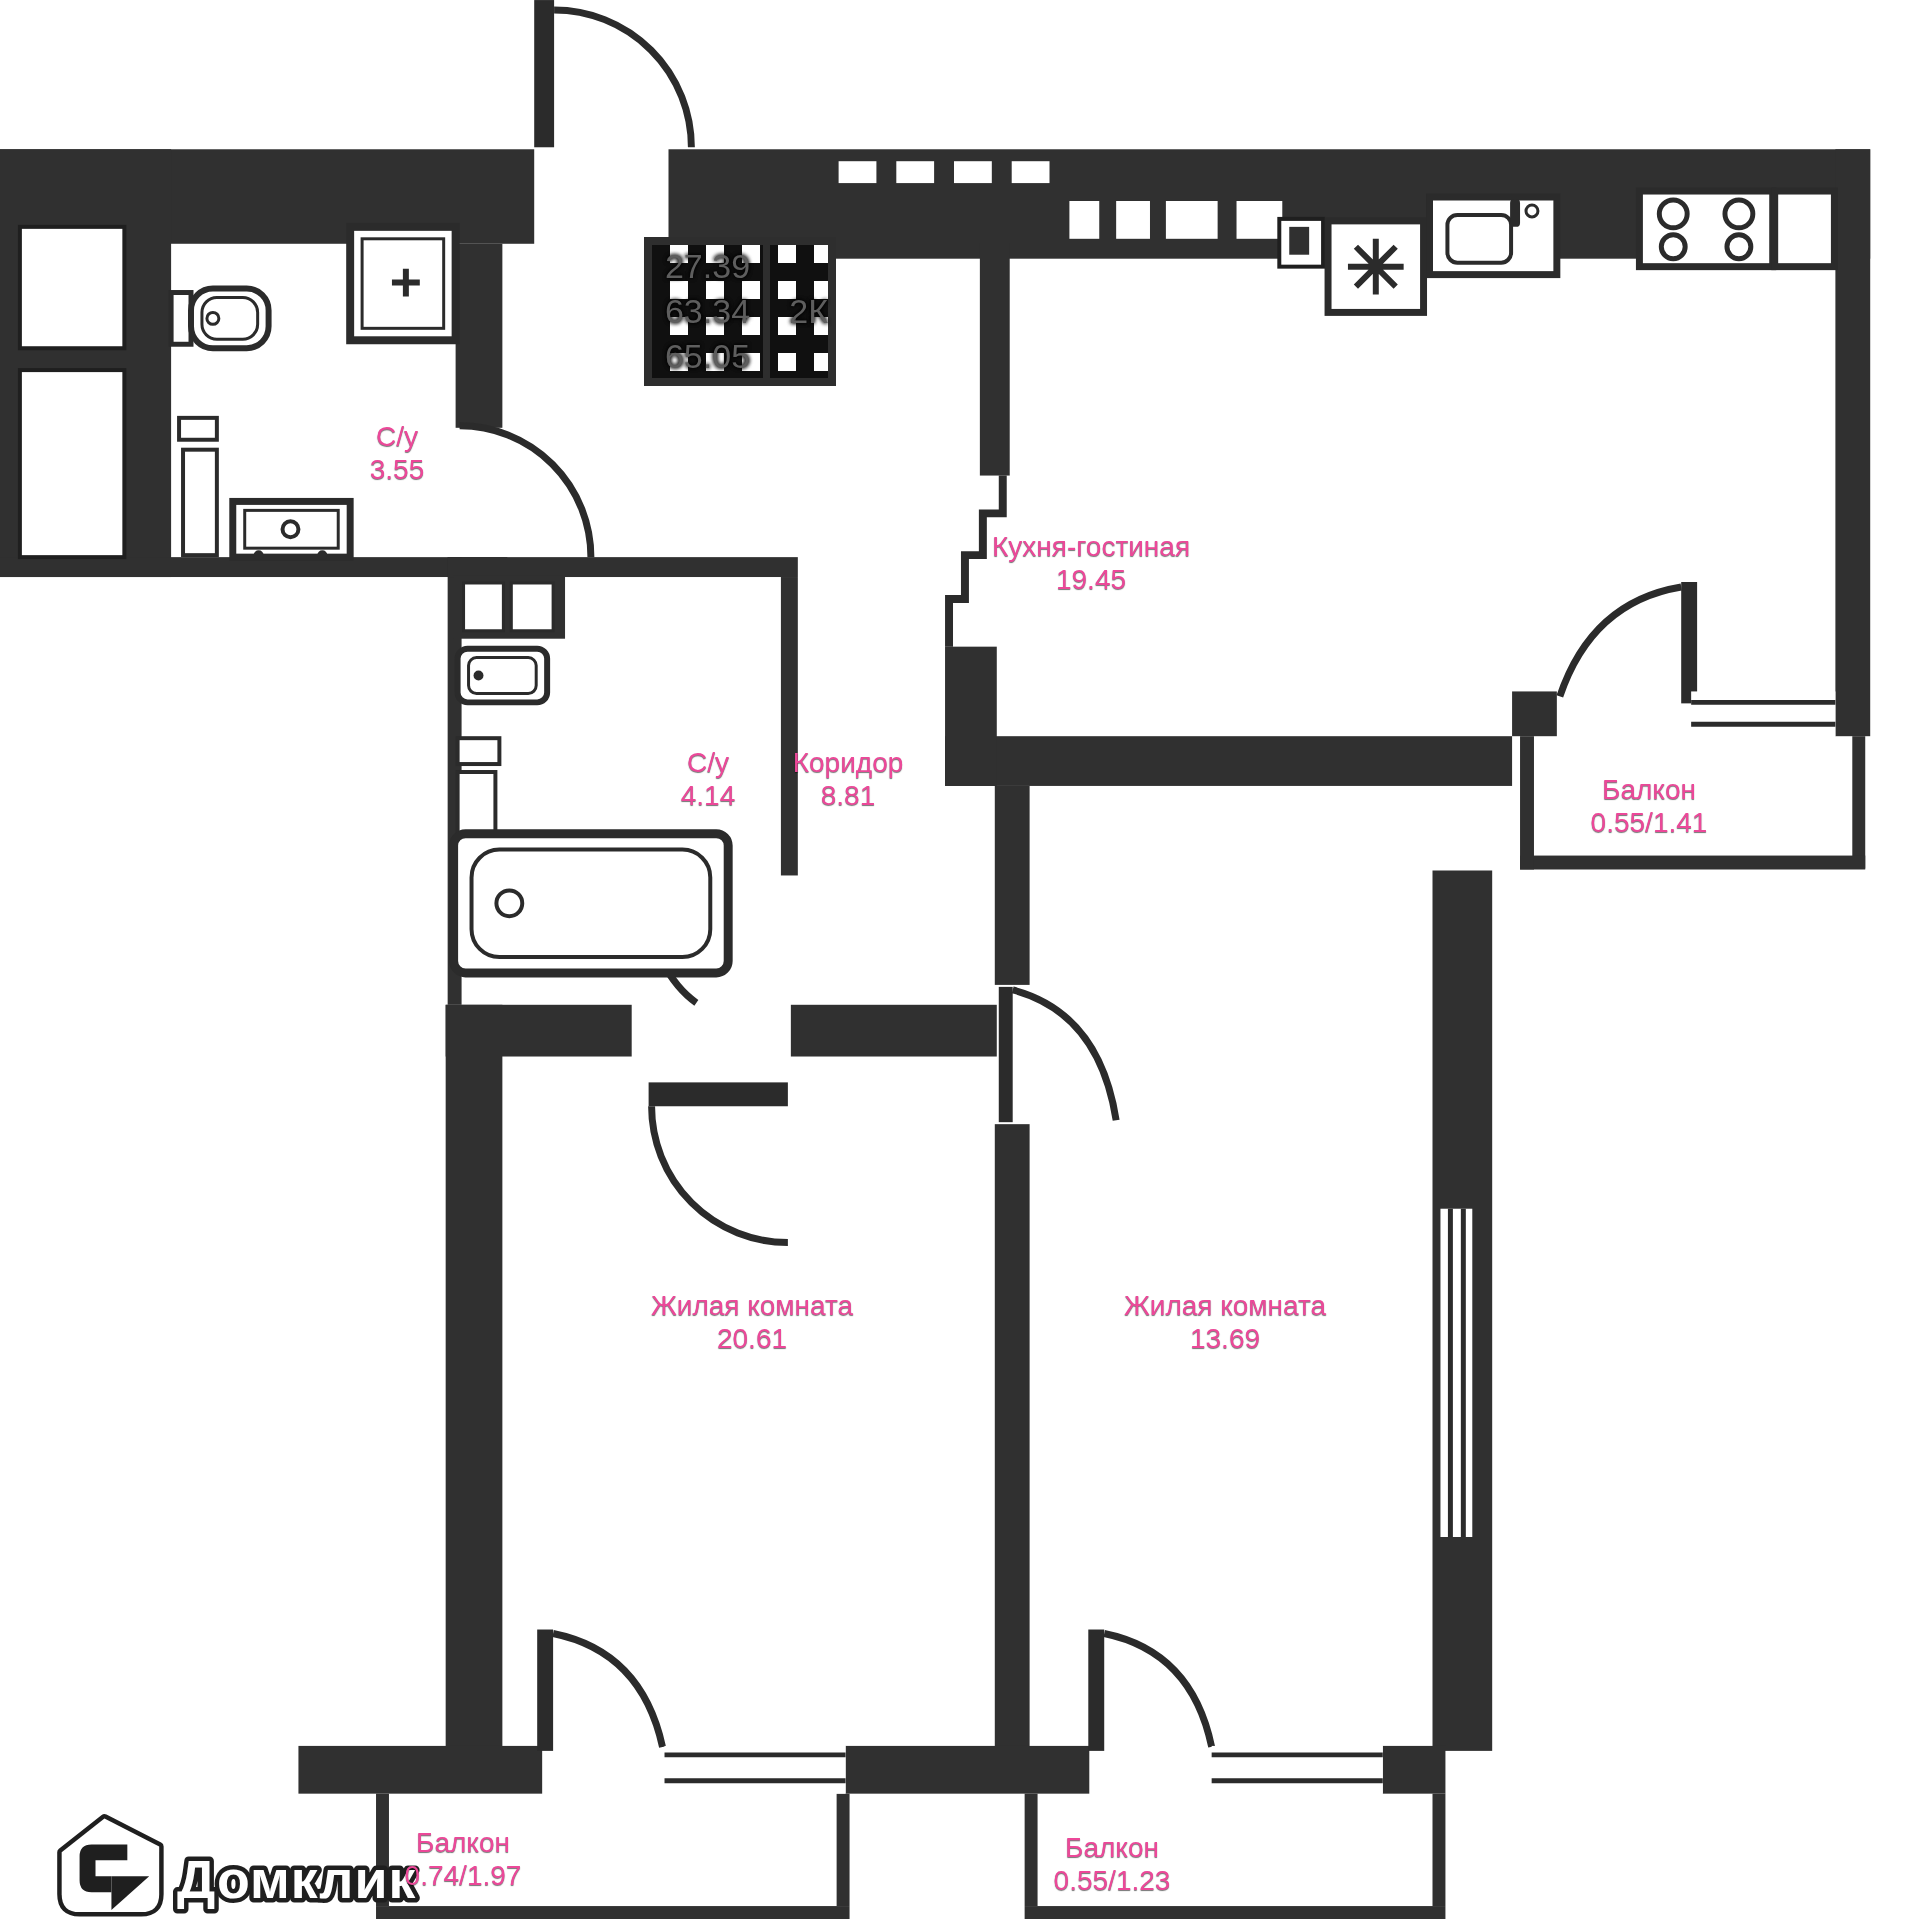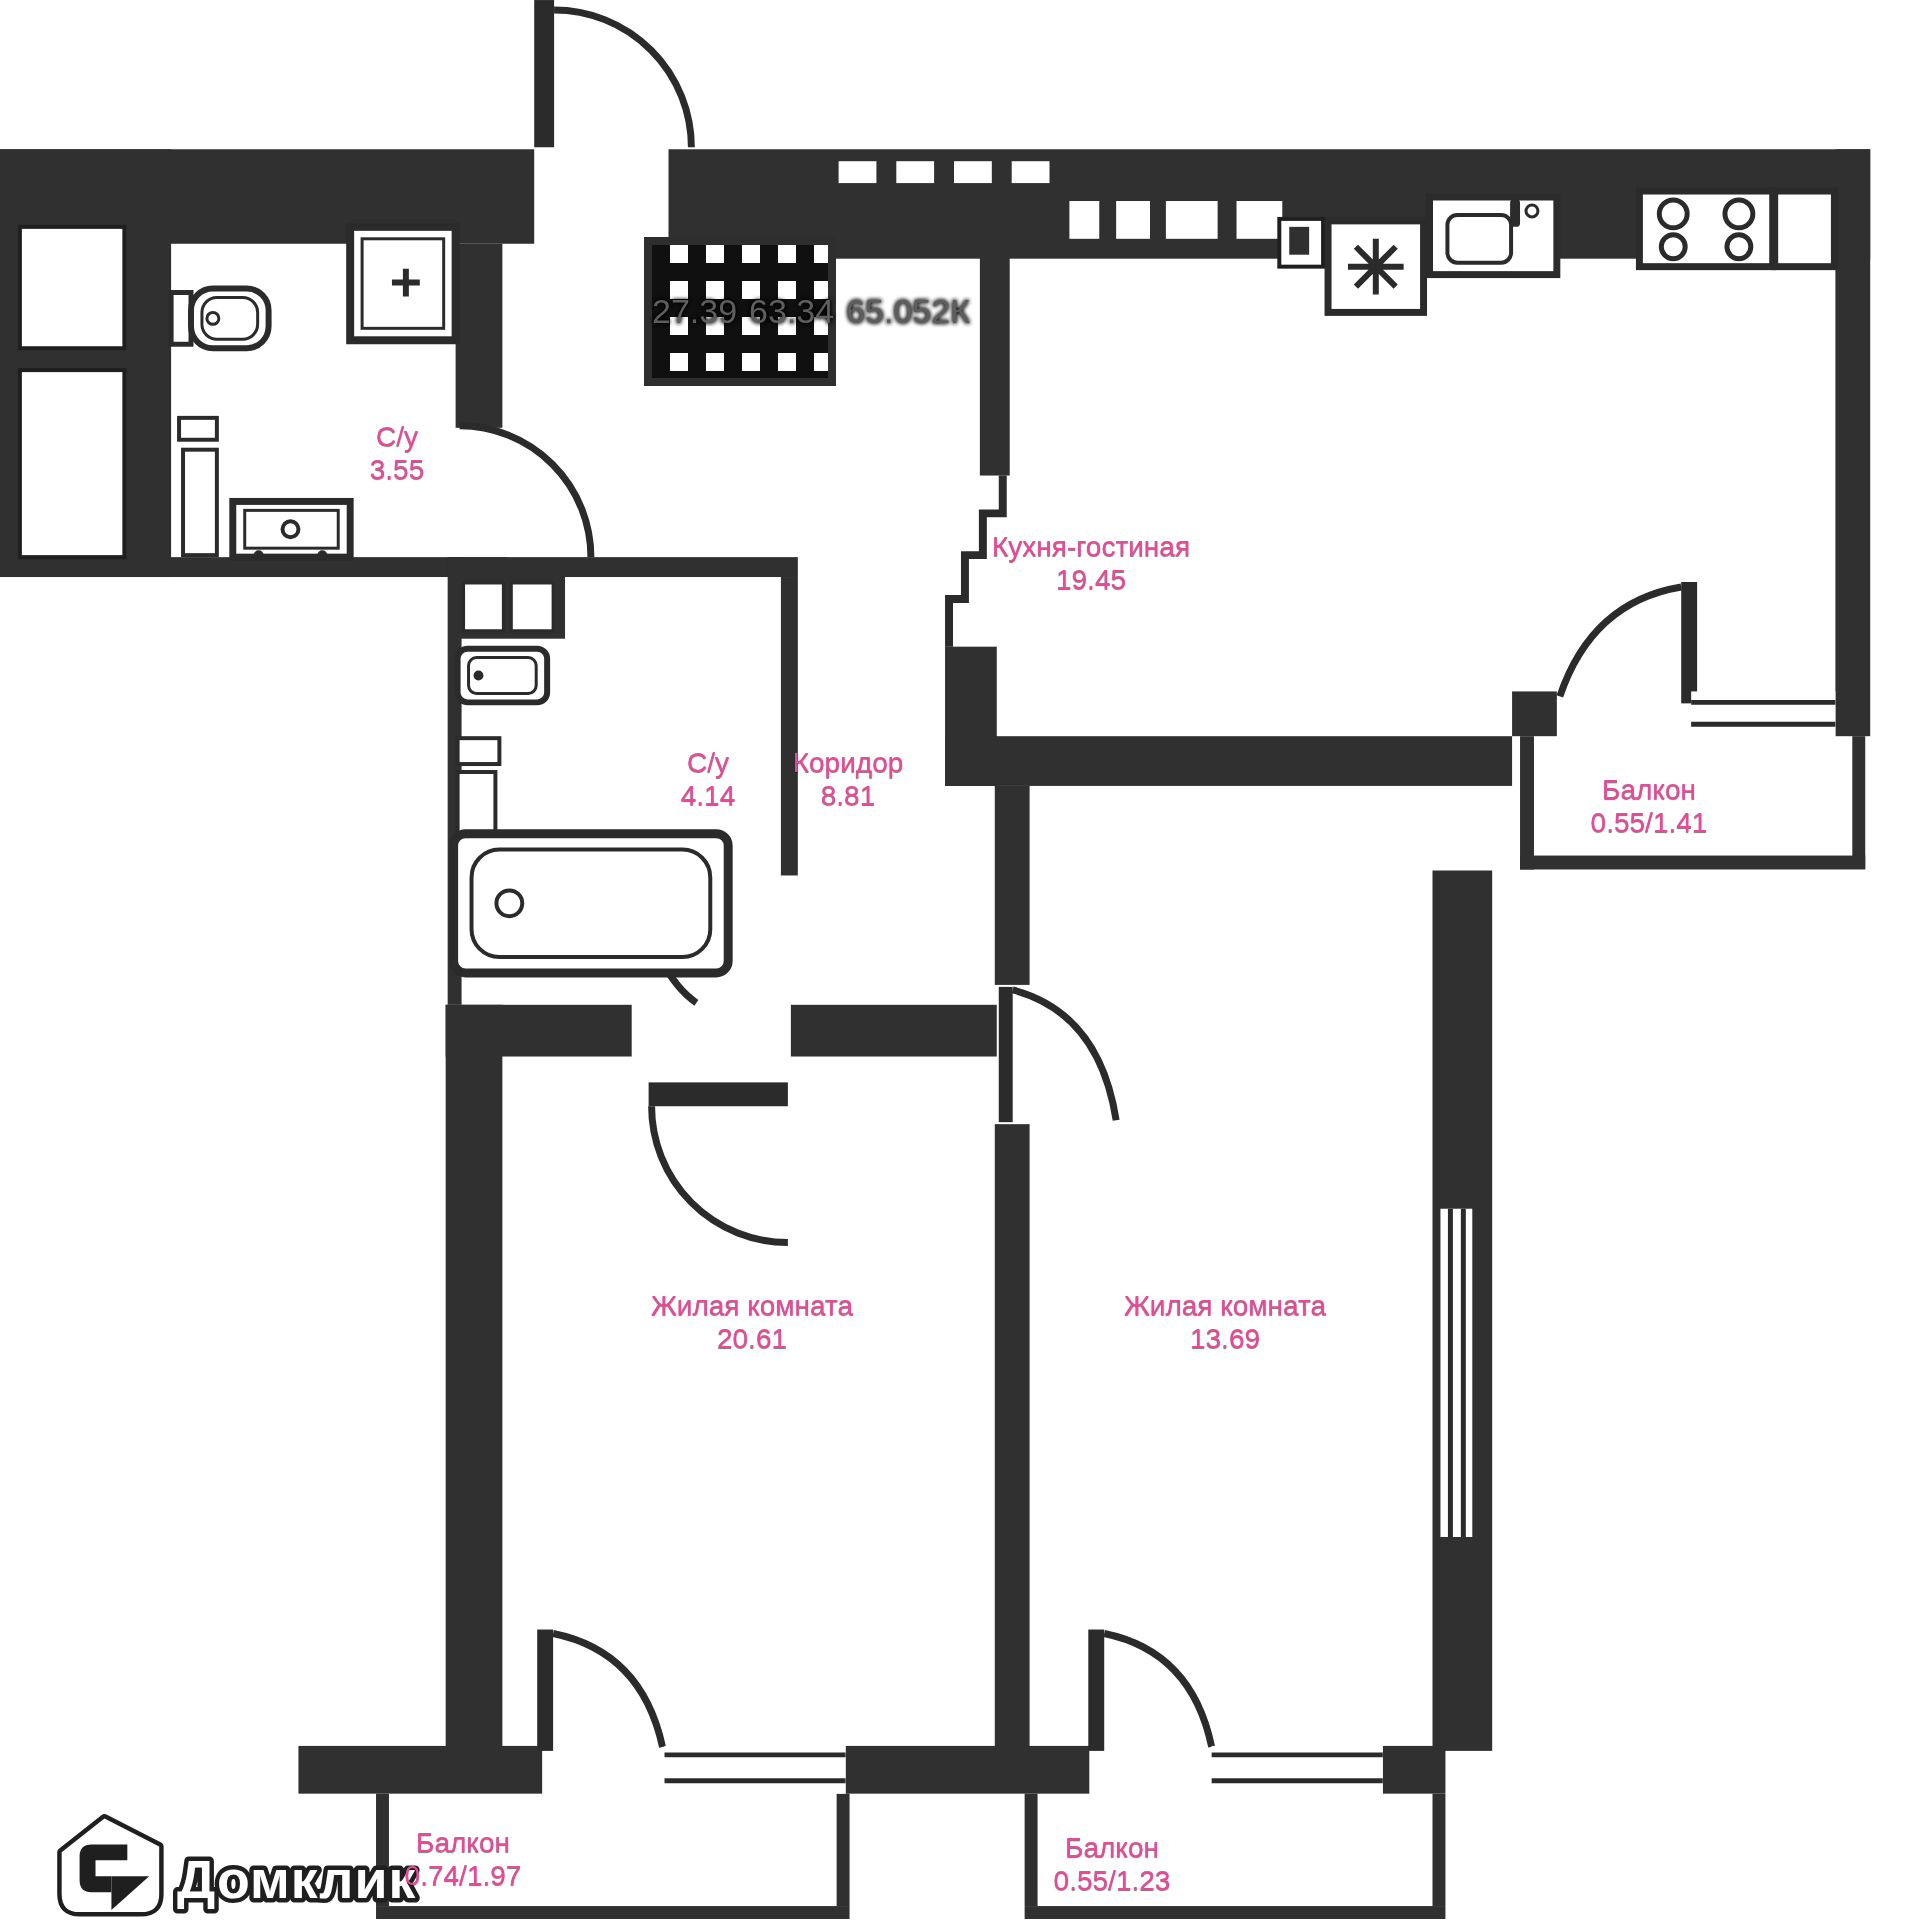--- a/index.html
+++ b/index.html
@@ -9,24 +9,24 @@
   .lbl{position:absolute;transform:translateX(-50%);text-align:center;white-space:nowrap;
        font-size:28px;line-height:33px;color:#ec4899;
        text-shadow:0 1px 1px rgba(0,0,0,0.55);}
   .lbl .nm,.lbl .ar{display:block;}
   
   #statsBox{position:absolute;left:644px;top:237px;width:192px;height:149px;
             border:8px solid #2e2e2e;box-sizing:border-box;display:flex;
             background-color:#101010;
             background-image:repeating-conic-gradient(#ffffff 0 25%, #101010 0 100%);
             background-size:36px 36px;}
-  #statsBox .cellL{flex:1 1 auto;display:flex;flex-direction:row;justify-content:center;
-                   align-items:center;gap:12px;}
+  #statsBox .cellL{flex:1 1 auto;display:flex;flex-direction:column;justify-content:center;
+                   align-items:center;gap:2px;}
   #statsBox .divider{width:7px;background:#2e2e2e;}
-  #statsBox .cellR{width:42px;display:flex;align-items:center;justify-content:flex-start;}
+  #statsBox .cellR{width:58px;display:flex;align-items:center;justify-content:flex-end;}
   #statsBox .num,#statsBox .typ{font-size:34px;line-height:43px;font-weight:500;color:#5e5e5e;
                    text-shadow:0 0 4px #000,0 0 4px #000;}
 </style>
 </head>
 <body>
 
 <div id="stage">
 
 <svg id="planSvg" width="1910" height="1929" viewBox="0 0 1920 1939">
 

